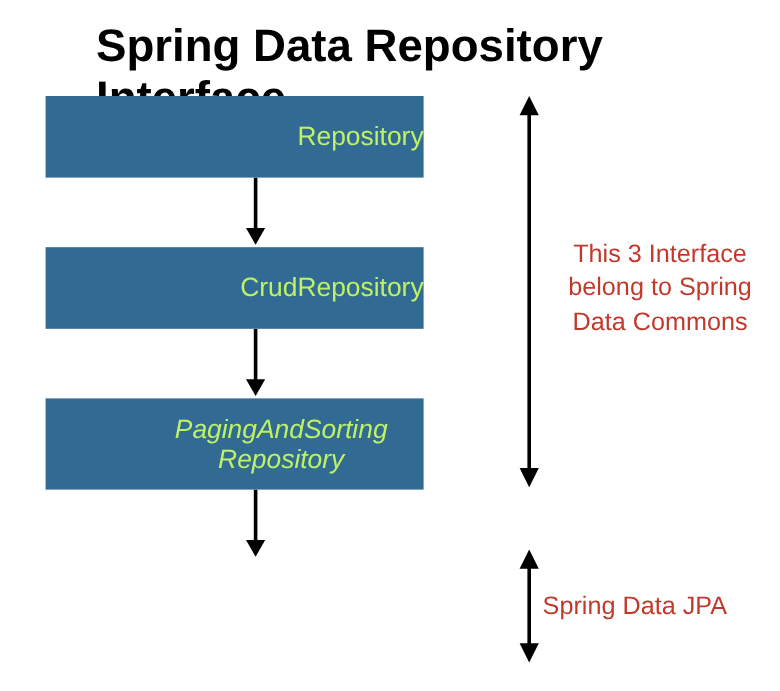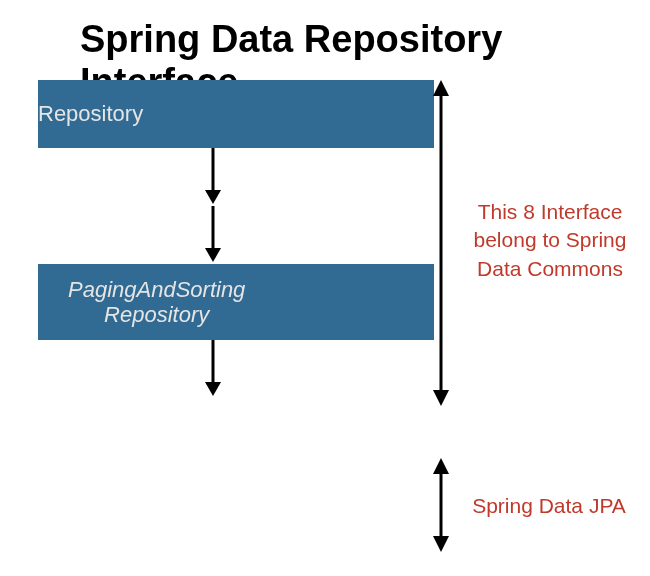--- a/index.html
+++ b/index.html
@@ -18,27 +18,27 @@
       color: #000;
       font-weight: 700;
     }
     .diagram {
       position: absolute;
       left: 38px;
       top: 80px;
       width: 350px;
     }
     .box {
-      width: 396px;
+      width: 315px;
       height: 68px;
       background: #316a92;
-      color: #e5e5e5;
+      color: #bef264;
       display: flex;
       align-items: center;
-      justify-content: flex-start;
+      justify-content: flex-end;
       font-size: 22px;
       text-align: center;
       line-height: 1.15;
       font-weight: 400;
     }
     .box.tall {
       height: 76px;
     }
     .arrow-down {
       width: 350px;
@@ -69,21 +69,21 @@
       font-size: 21px;
       text-align: center;
       line-height: 1.35;
     }
     .annotation.top {
       left: 462px;
       top: 198px;
       width: 176px;
     }
     .annotation.bottom {
-      left: 464px;
+      left: 444px;
       top: 492px;
       width: 170px;
     }
   </style>
 </head>
 <body>
 
 <div class="title">Spring Data Repository Interface</div>
 
 <div class="diagram">
@@ -92,20 +92,23 @@
     <span>Repository</span>
   </div>
 
   <div class="arrow-down">
     <svg width="20" height="58" viewBox="0 0 20 58">
       <line x1="10" y1="0" x2="10" y2="44" stroke="#000" stroke-width="3"></line>
       <polygon points="10,56 2,42 18,42" fill="#000"></polygon>
     </svg>
   </div>
 
+  <div class="box">
+    <span>CrudRepository</span>
+  </div>
 
   <div class="arrow-down">
     <svg width="20" height="58" viewBox="0 0 20 58">
       <line x1="10" y1="0" x2="10" y2="44" stroke="#000" stroke-width="3"></line>
       <polygon points="10,56 2,42 18,42" fill="#000"></polygon>
     </svg>
   </div>
 
   <div class="box tall">
     <span style="white-space: pre-line; padding: 0 30px; font-style: italic;">PagingAndSorting<br>Repository</span>
@@ -130,15 +133,15 @@
 </div>
 
 <div class="right-arrow bottom">
   <svg width="26" height="94" viewBox="0 0 26 94">
     <line x1="13" y1="14" x2="13" y2="80" stroke="#000" stroke-width="3"></line>
     <polygon points="13,0 5,16 21,16" fill="#000"></polygon>
     <polygon points="13,94 5,78 21,78" fill="#000"></polygon>
   </svg>
 </div>
 
-<div class="annotation top">This 8 Interface belong to Spring Data Commons</div>
+<div class="annotation top">This 3 Interface belong to Spring Data Commons</div>
 
 <div class="annotation bottom">Spring Data JPA</div>
 
 </body></html>

